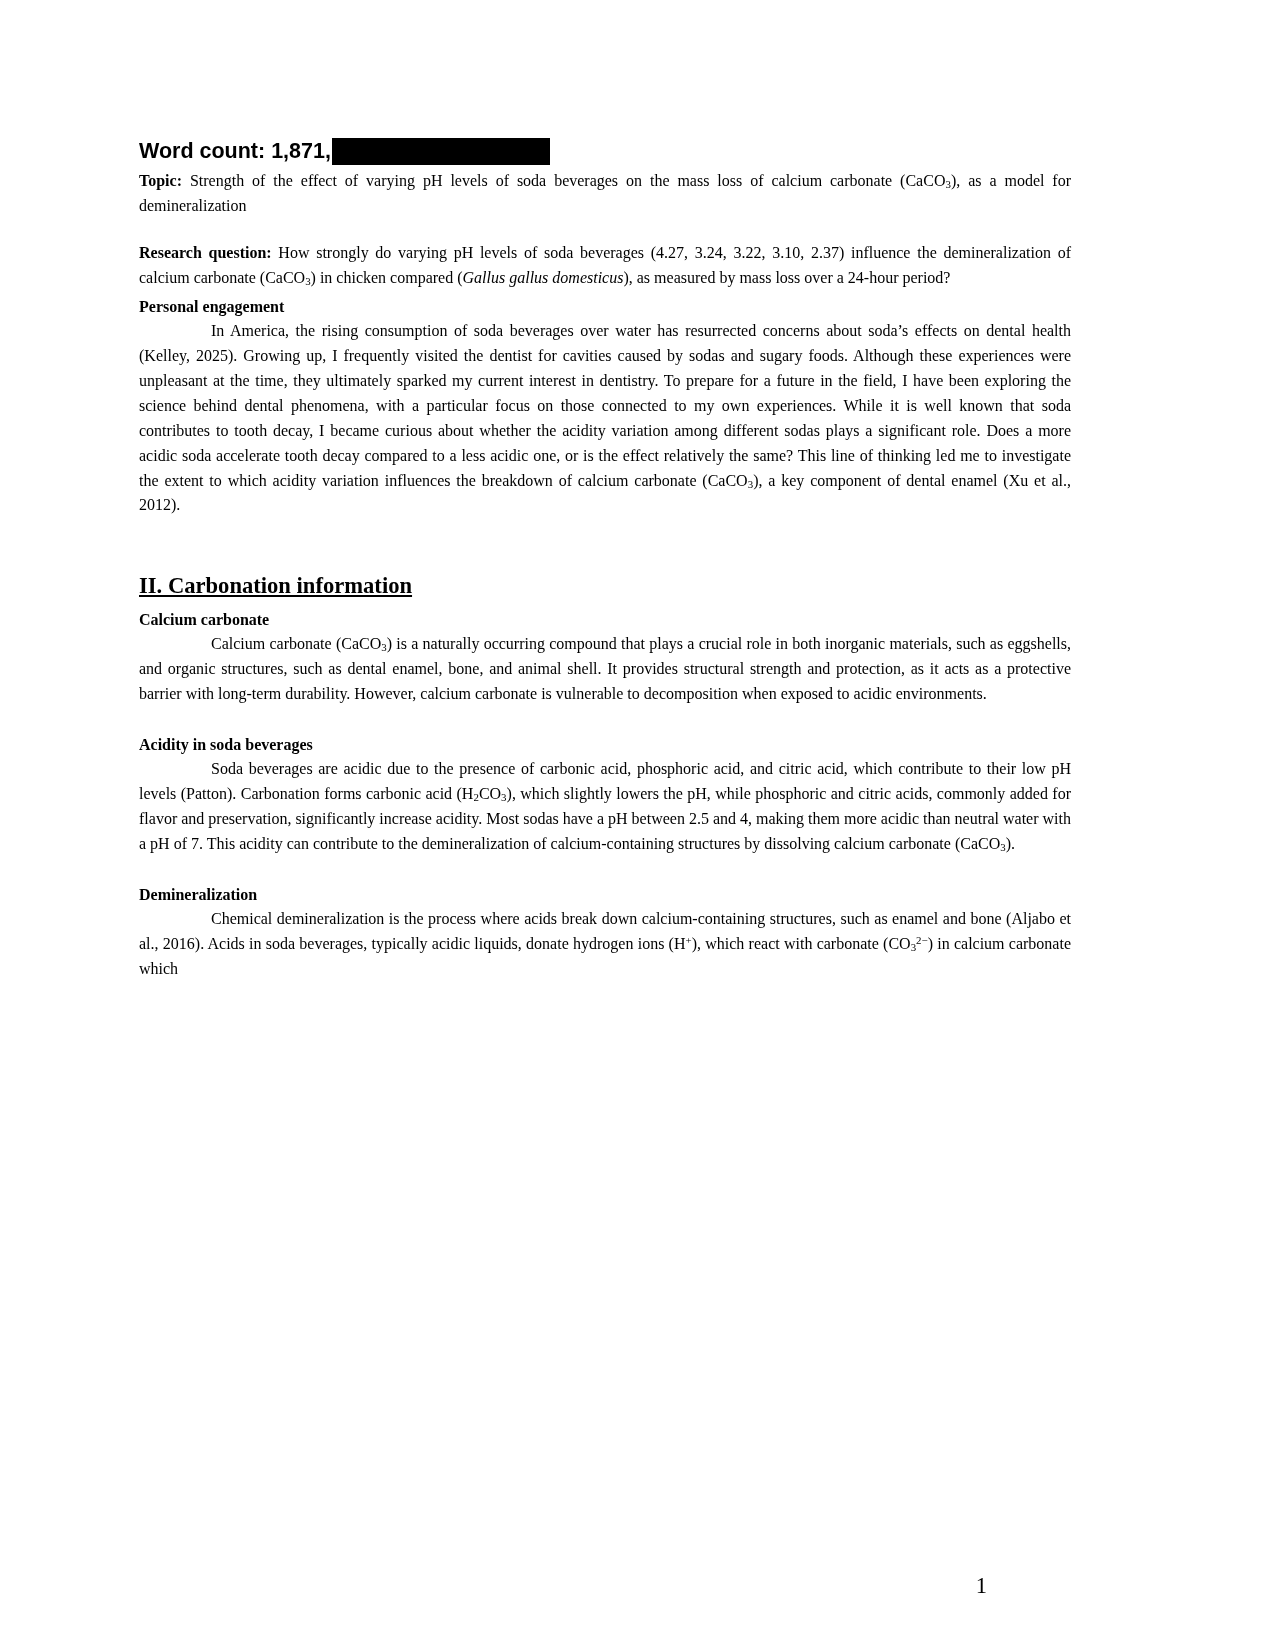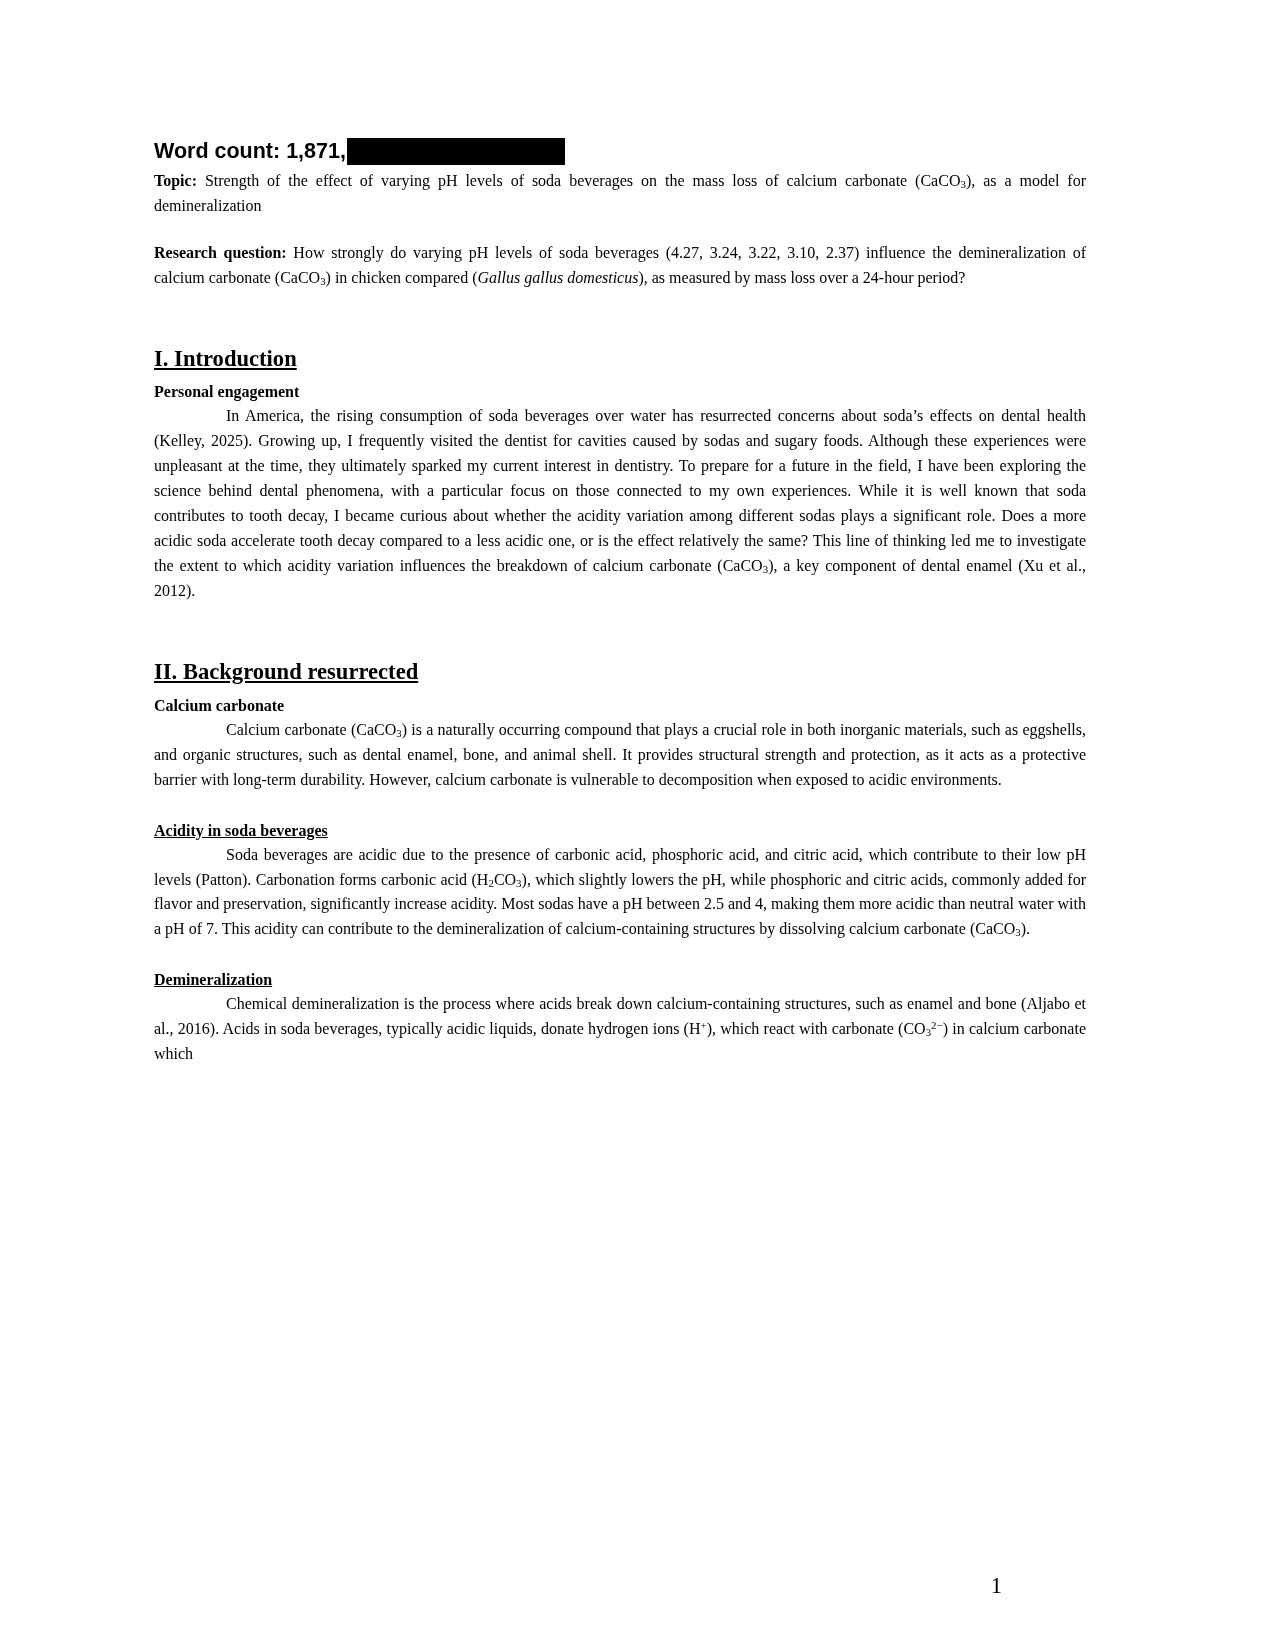--- a/index.html
+++ b/index.html
@@ -10,21 +10,21 @@
   body {
     width: 1275px;
     height: 1650px;
     font-family: "Liberation Serif", "DejaVu Serif", serif;
     color: #000000;
     position: relative;
     overflow: hidden;
   }
   .page {
     position: absolute;
-    left: 16px;
+    left: 1px;
     top: 0;
     width: 1126px;
     height: 1650px;
     box-sizing: border-box;
     padding: 138px 205px 0 138px;
   }
   .content {
     width: 932px;
   }
 
@@ -83,21 +83,20 @@
     margin: 26px 0 0 0;
   }
   h3.sub-heading {
     font-size: 16px;
     font-weight: bold;
     margin: 4px 0 0 0;
     line-height: 1.5;
   }
   h3.sub-heading.gap {
     margin-top: 26px;
-    text-decoration: underline;
   }
 
   sub { font-size: 0.68em; vertical-align: -0.22em; }
   sup { font-size: 0.68em; vertical-align: 0.42em; }
 
   .page-number {
     position: absolute;
     right: 140px;
     bottom: 52px;
     font-size: 22.6px;
@@ -112,30 +111,27 @@
 
     <div class="wordcount-line">
       <span>Word count: 1,871,</span>
         <span class="redaction-bar"></span>
     </div>
 
     <p class="body"><span class="lbl">Topic:</span><span> Strength of the effect of varying pH levels of soda beverages on the mass loss of calcium carbonate (CaCO</span><sub>3</sub><span>), as a model for demineralization</span></p>
 
     <p class="body spaced-before"><span class="lbl">Research question:</span><span> How strongly do varying pH levels of soda beverages (4.27, 3.24, 3.22, 3.10, 2.37) influence the demineralization of calcium carbonate (CaCO</span><sub>3</sub><span>) in chicken compared (</span><span class="ital">Gallus gallus domesticus</span><span>), as measured by mass loss over a 24-hour period?</span></p>
 
-    <div class="heading-wrap">
-      <h2 class="section-heading">I. Introduction</h2>
-    </div>
 
     <h3 class="sub-heading">Personal engagement</h3>
 
     <p class="body indent"><span>In America, the rising consumption of soda beverages over water has resurrected concerns about soda’s effects on dental health (Kelley, 2025). Growing up, I frequently visited the dentist for cavities caused by sodas and sugary foods. Although these experiences were unpleasant at the time, they ultimately sparked my current interest in dentistry. To prepare for a future in the field, I have been exploring the science behind dental phenomena, with a particular focus on those connected to my own experiences. While it is well known that soda contributes to tooth decay, I became curious about whether the acidity variation among different sodas plays a significant role. Does a more acidic soda accelerate tooth decay compared to a less acidic one, or is the effect relatively the same? This line of thinking led me to investigate the extent to which acidity variation influences the breakdown of calcium carbonate (CaCO</span><sub>3</sub><span>), a key component of dental enamel (Xu et al., 2012).</span></p>
 
     <div class="heading-wrap">
-      <h2 class="section-heading">II. Background resurrected</h2>
+      <h2 class="section-heading">II. Carbonation information</h2>
     </div>
 
     <h3 class="sub-heading">Calcium carbonate</h3>
 
     <p class="body indent"><span>Calcium carbonate (CaCO</span><sub>3</sub><span>) is a naturally occurring compound that plays a crucial role in both inorganic materials, such as eggshells, and organic structures, such as dental enamel, bone, and animal shell. It provides structural strength and protection, as it acts as a protective barrier with long-term durability. However, calcium carbonate is vulnerable to decomposition when exposed to acidic environments.</span></p>
 
     <h3 class="sub-heading gap">Acidity in soda beverages</h3>
 
     <p class="body indent"><span>Soda beverages are acidic due to the presence of carbonic acid, phosphoric acid, and citric acid, which contribute to their low pH levels (Patton). Carbonation forms carbonic acid (H</span><sub>2</sub><span>CO</span><sub>3</sub><span>), which slightly lowers the pH, while phosphoric and citric acids, commonly added for flavor and preservation, significantly increase acidity. Most sodas have a pH between 2.5 and 4, making them more acidic than neutral water with a pH of 7. This acidity can contribute to the demineralization of calcium-containing structures by dissolving calcium carbonate (CaCO</span><sub>3</sub><span>).</span></p>
 

